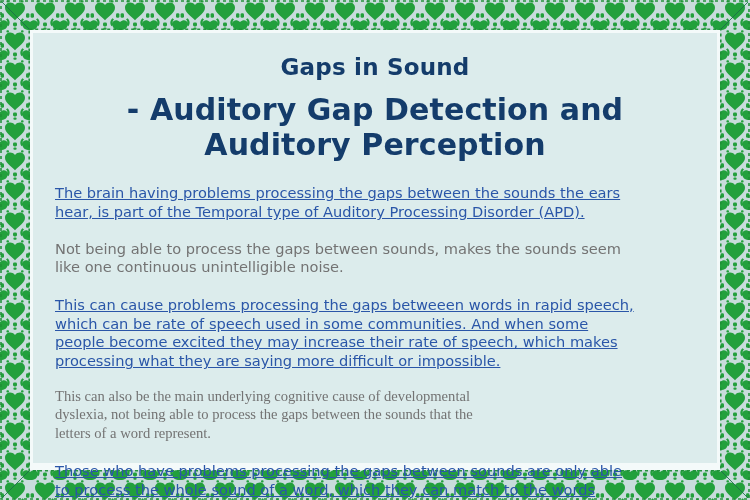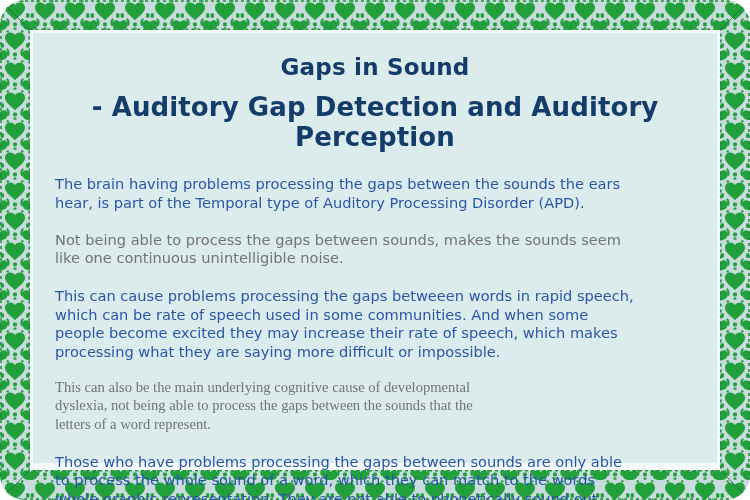--- a/index.html
+++ b/index.html
@@ -11,21 +11,20 @@
   body {
     font-family: "DejaVu Sans", sans-serif;
   }
 
   #slide {
     position: relative;
     width: 750px;
     height: 500px;
     overflow: hidden;
     background: #ffffff;
-    border-radius: 25px;
   }
 
   
   #frame-pattern {
     position: absolute;
     left: 0;
     top: 0;
     width: 750px;
     height: 500px;
     z-index: 1;
@@ -62,40 +61,40 @@
     font-weight: bold;
     font-size: 23px;
     letter-spacing: 0.2px;
     margin: 9px 0 0 0;
     line-height: 1.15;
   }
   .subtitle {
     text-align: center;
     color: #143c6b;
     font-weight: bold;
-    font-size: 26px;
+    font-size: 30px;
     letter-spacing: 0.1px;
     margin: 13px 0 0 0;
     line-height: 1.15;
   }
 
   
   .body-block {
     margin: 22px 0 0 0;
     padding: 0 6px 0 4px;
   }
   .para {
     font-size: 14.6px;
     line-height: 1.28;
     margin: 0 0 16px 0;
     white-space: pre-line;
   }
   .para:last-child { margin-bottom: 12px; }
 
-  .para.blue  { color: #2a56a8; }
+  .para.blue  { color: #2a56a8; text-decoration: underline; }
   .para.green { color: #737373; }
 
   #para-1 { margin-bottom: 18px; }
   #para-2 { margin-bottom: 19px; }
   #para-3 { }
   #para-4 { margin-bottom: 19px; font-family: Liberation Serif, serif; }
 </style>
 </head>
 <body>
 

